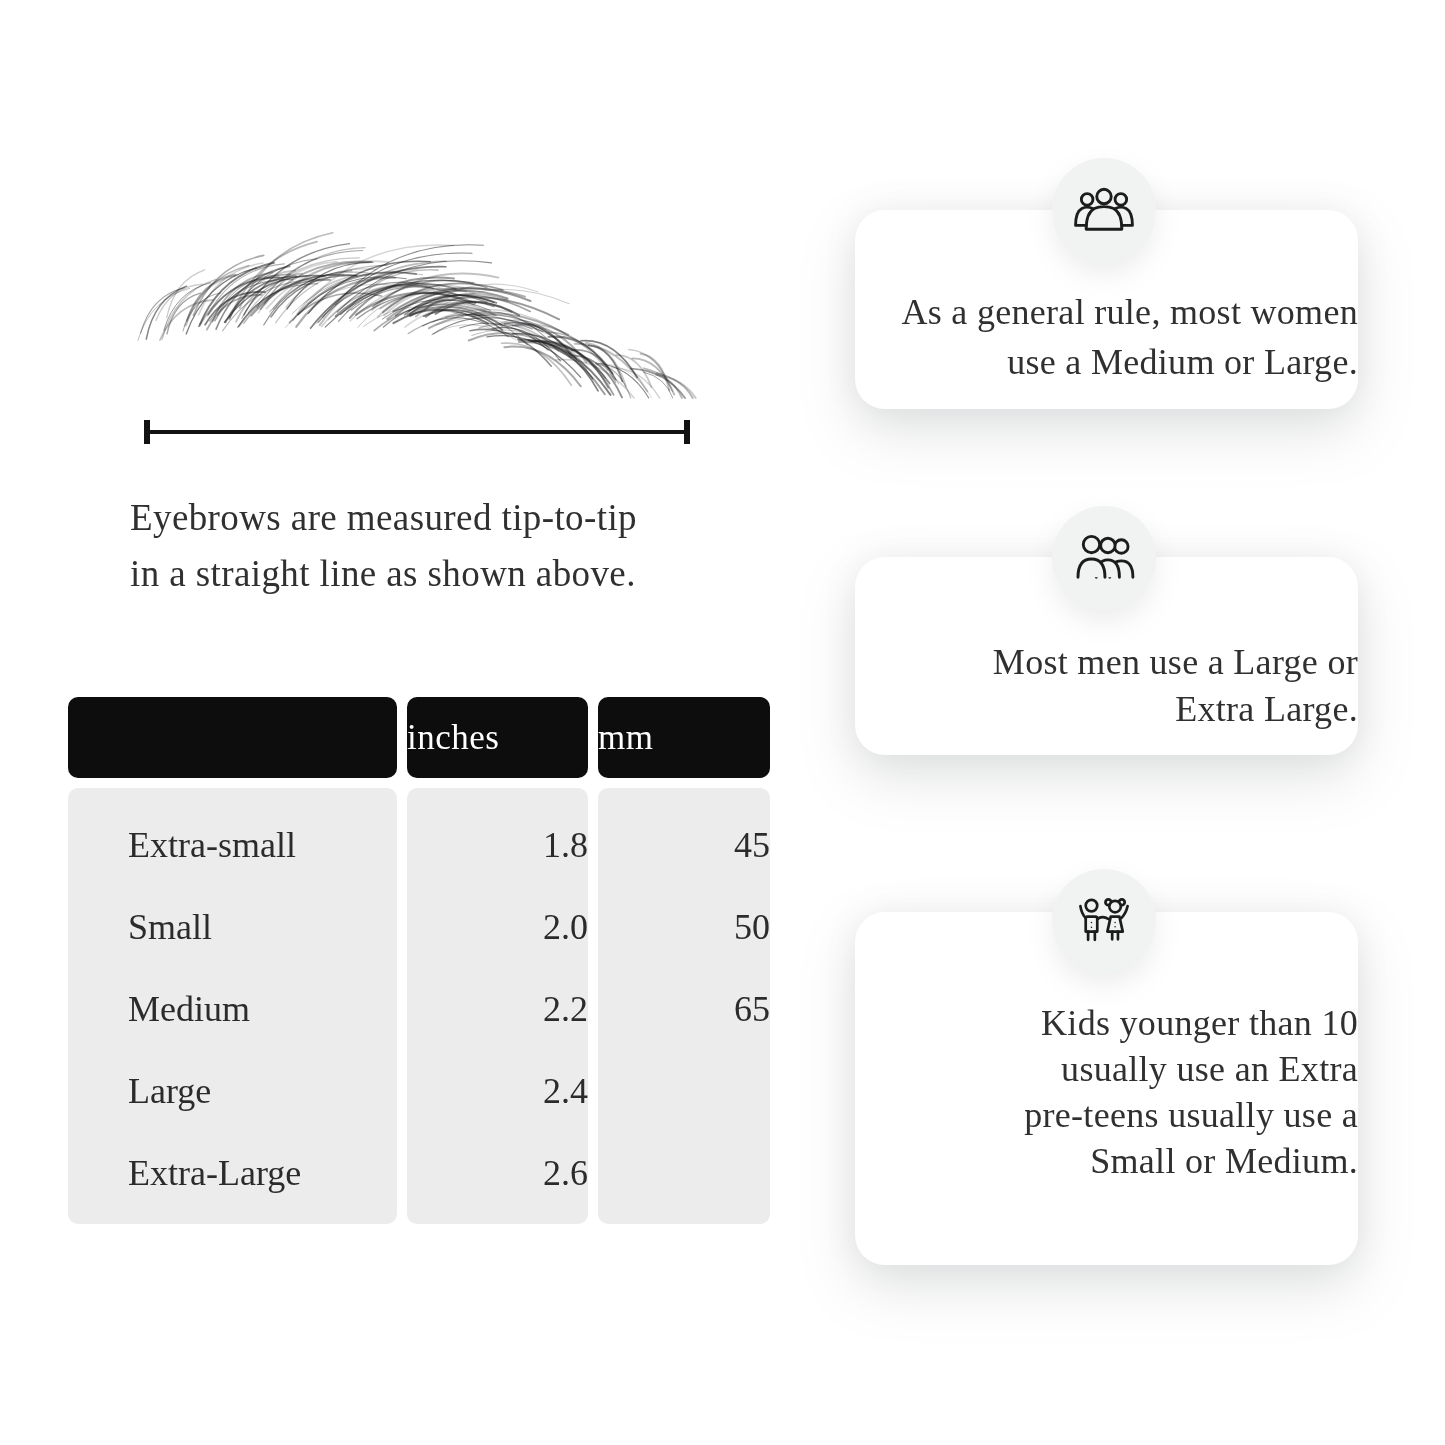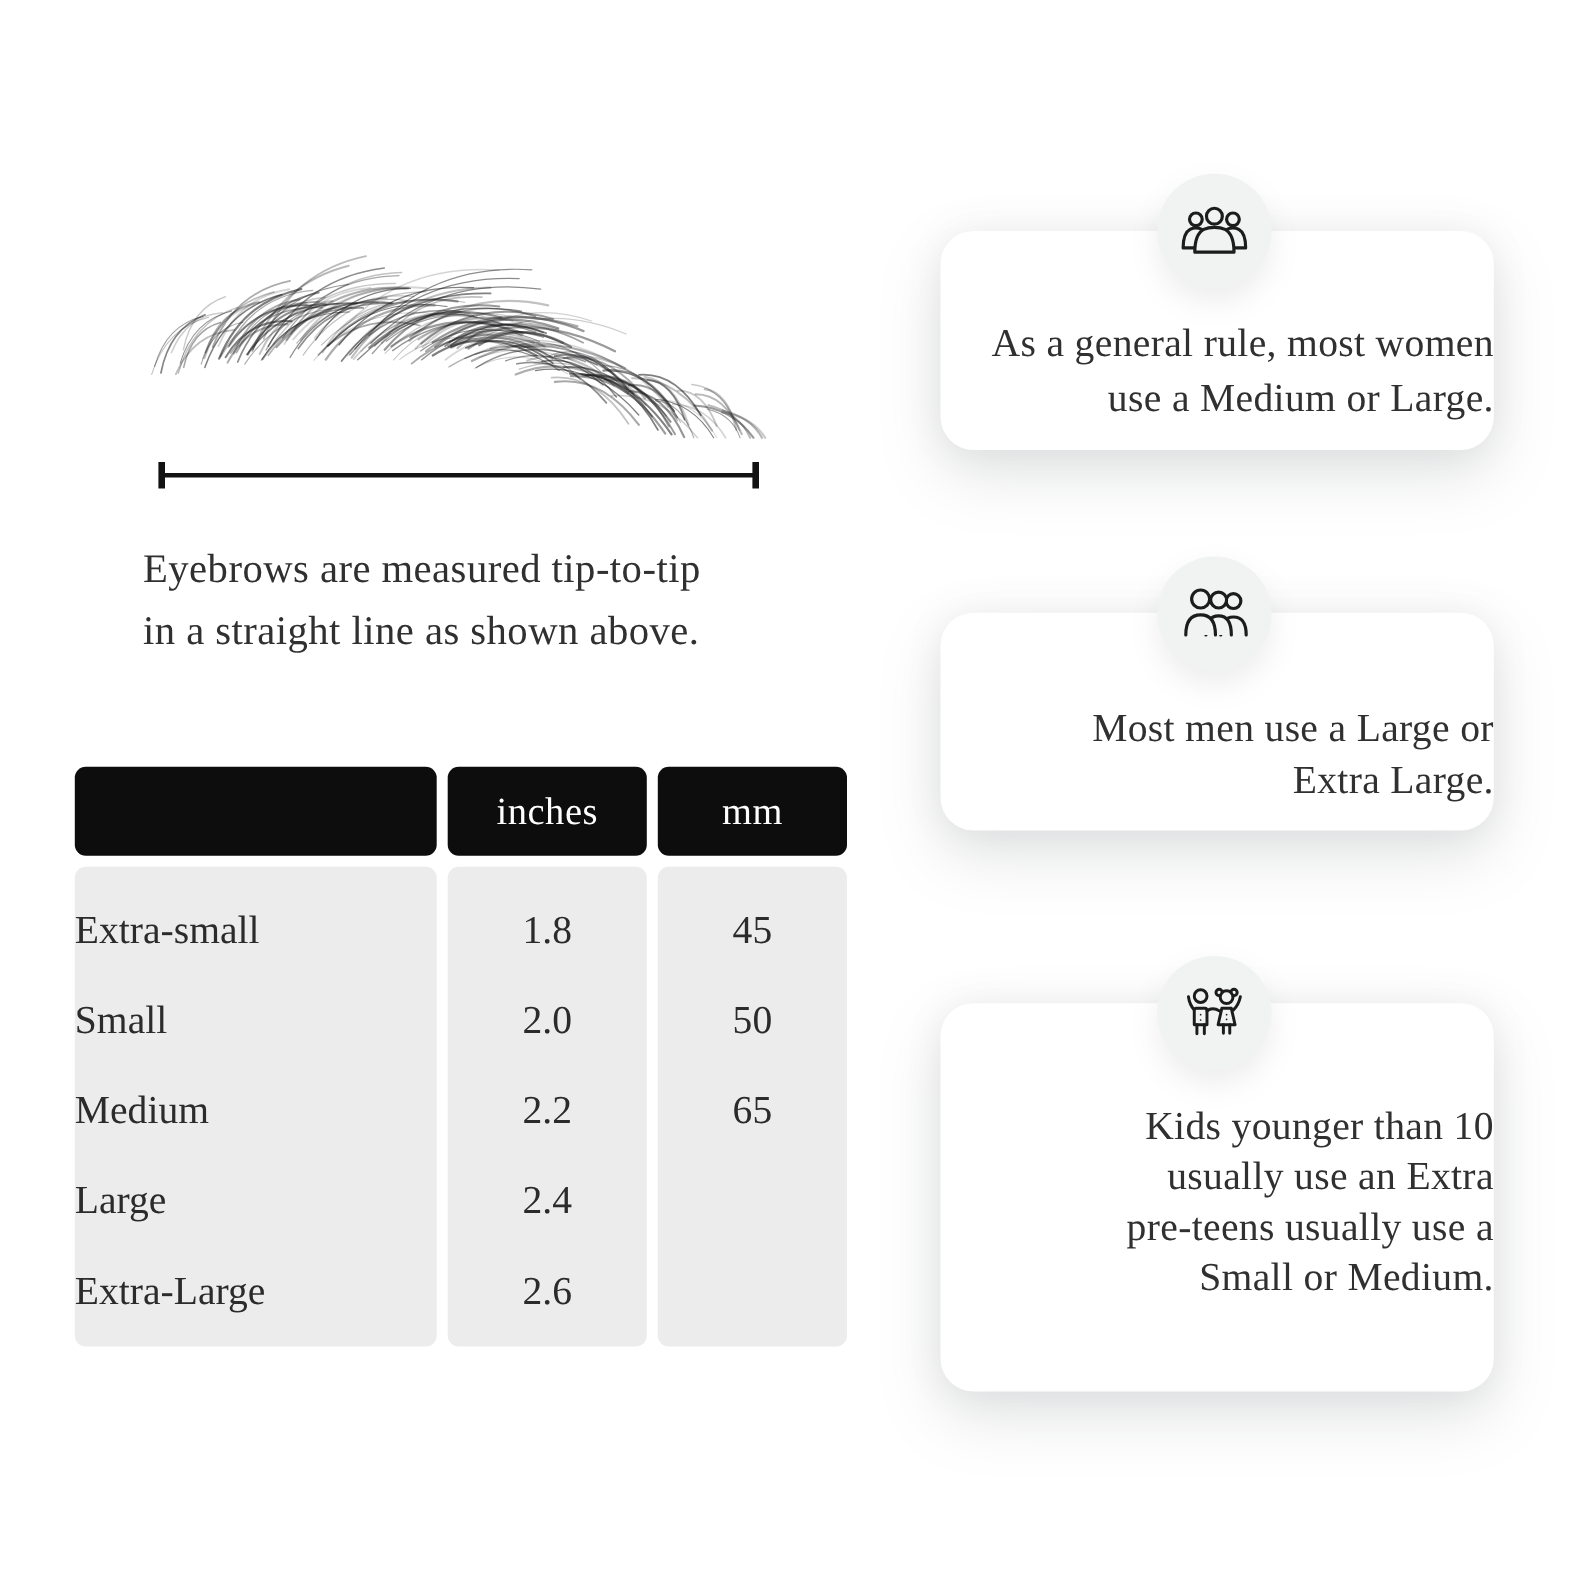--- a/index.html
+++ b/index.html
@@ -7,28 +7,28 @@
   body{font-family:"Liberation Serif","DejaVu Serif",serif;color:#2b2b2b}
   .canvas{position:relative;width:1445px;height:1445px;background:#ffffff;overflow:hidden}
 
   
   .brow-wrap{position:absolute;left:110px;top:230px;width:600px;height:175px}
   .measure{position:absolute;left:143px;top:418px;width:548px;height:28px}
   .caption{position:absolute;left:130px;top:490px;width:620px;font-size:37px;line-height:56px;letter-spacing:.4px;color:#303030}
 
   
   .th{position:absolute;top:697px;height:81px;background:#0d0d0d;border-radius:10px;color:#ffffff;
-      font-size:35px;display:flex;align-items:center;justify-content:center;letter-spacing:.5px}
+      font-size:35px;display:flex;align-items:center;justify-content:flex-start;letter-spacing:.5px}
   .tb{position:absolute;top:788px;height:436px;background:#ececec;border-radius:10px;padding-top:16px}
   .c1{left:68px;width:329px}
   .c2{left:407px;width:181px}
   .c3{left:598px;width:172px}
   .cell{height:82px;line-height:82px;font-size:36px;white-space:nowrap;color:#2b2b2b}
-  .tb.c1 .cell{}
-  .tb.c2 .cell,.tb.c3 .cell{text-align:center}
+  .tb.c1 .cell{padding-left:60px}
+  .tb.c2 .cell,.tb.c3 .cell{text-align:right}
 
   
   .card{position:absolute;left:855px;width:503px;background:#ffffff;border-radius:30px;
         box-shadow:0 22px 55px rgba(125,128,132,.22),0 0 32px rgba(125,128,132,.10)}
   .card-1{top:210px;height:199px;padding-top:77px}
   .card-2{top:557px;height:198px;padding-top:82px}
   .card-3{top:912px;height:353px;padding-top:88px}
   .card-text{width:100%;text-align:right;font-size:36px;color:#303030;letter-spacing:.3px}
   .card-1 .card-text{line-height:50px}
   .card-2 .card-text{line-height:47px}

